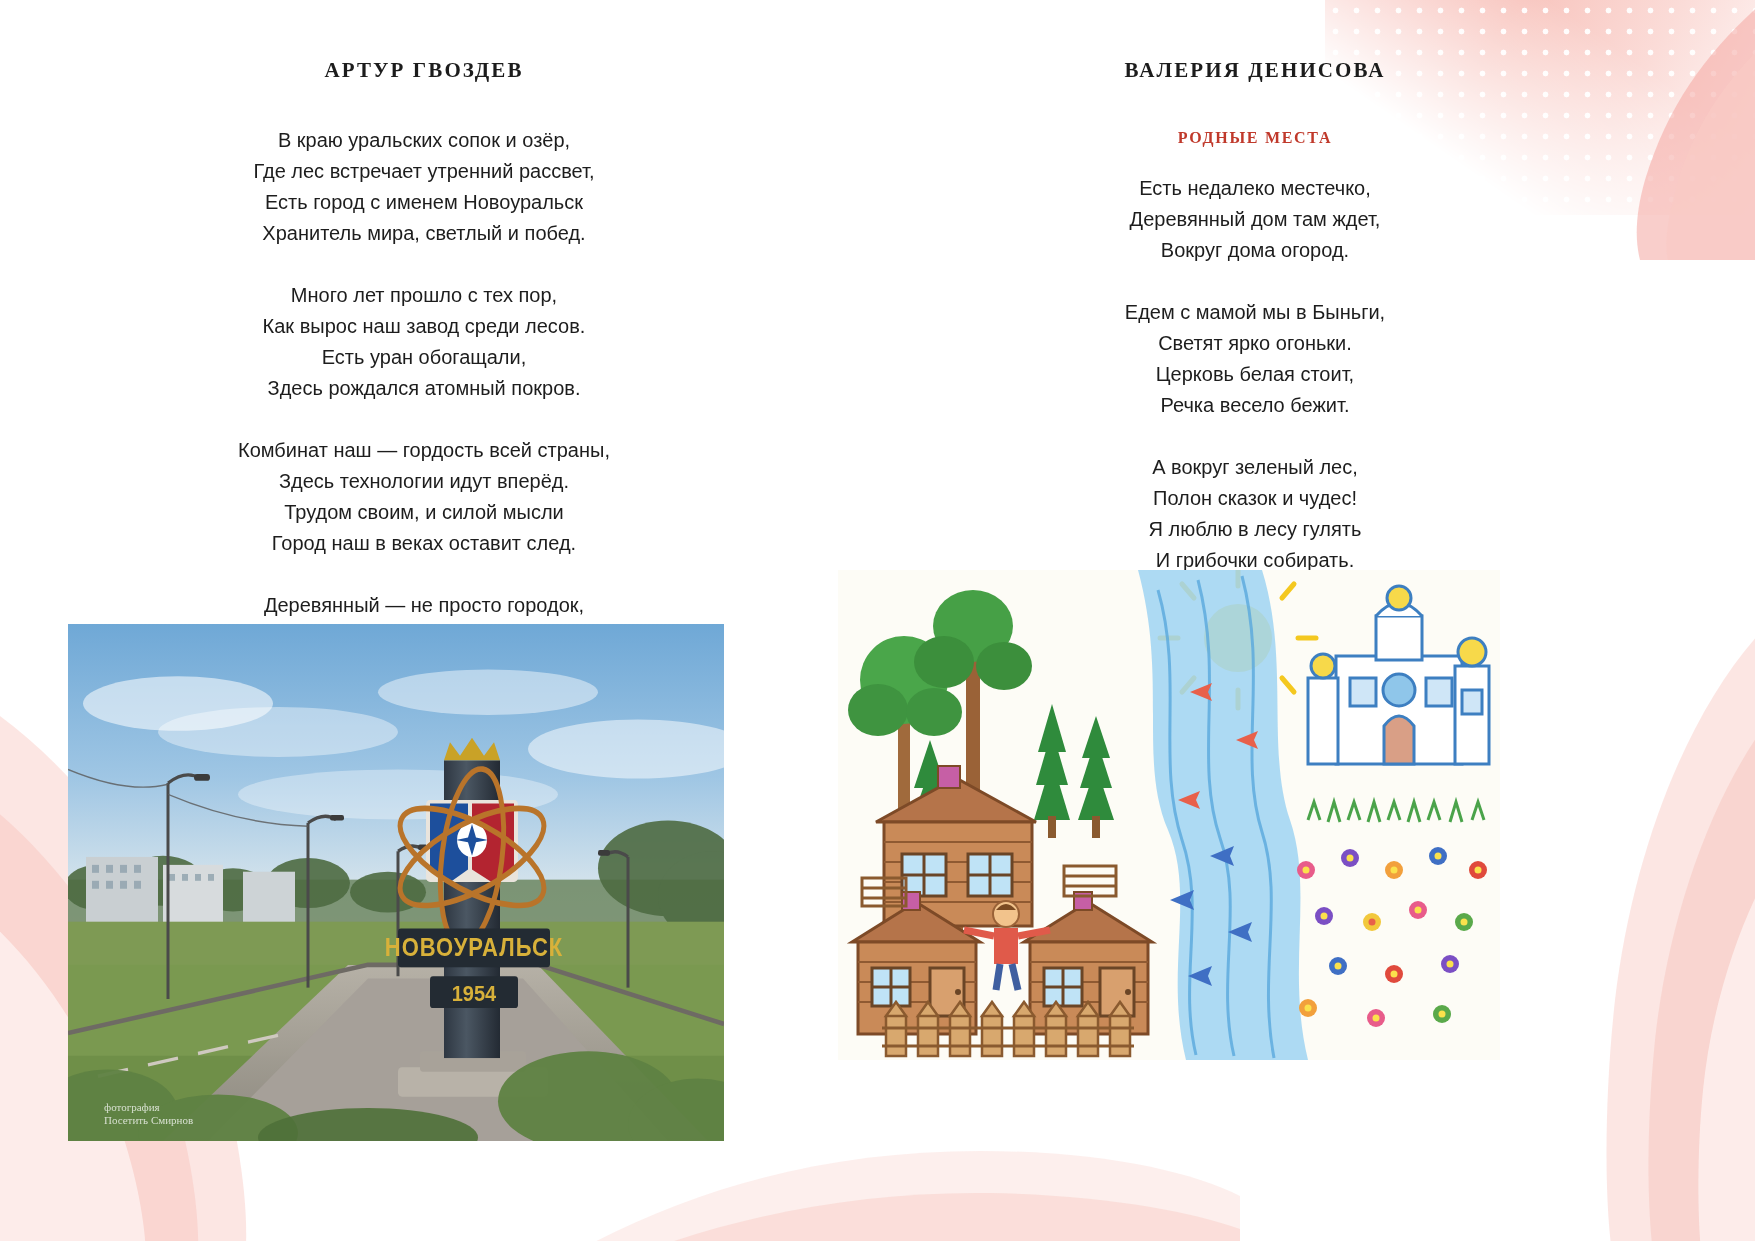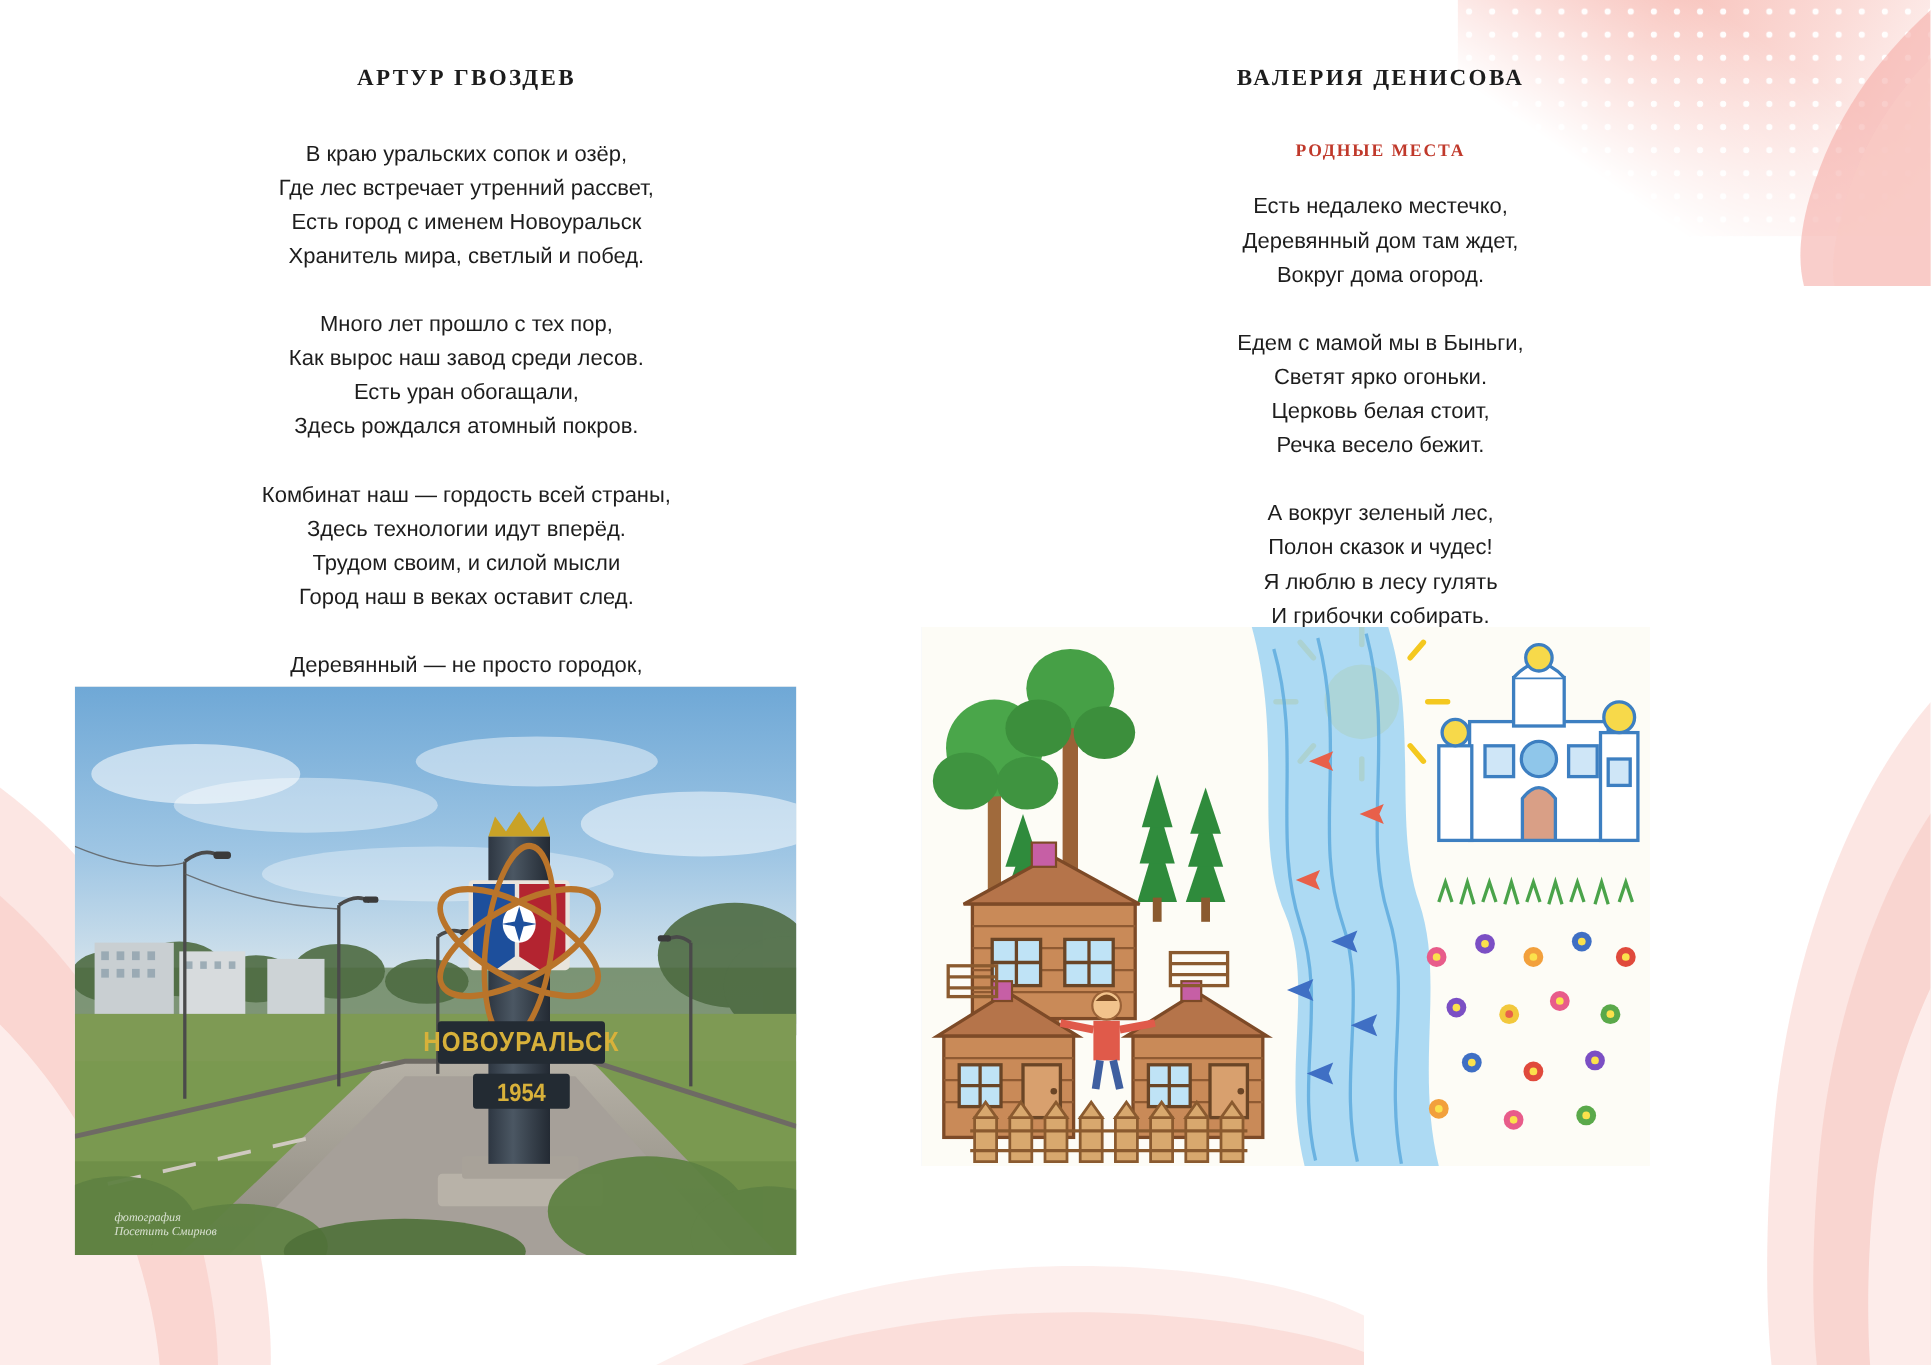--- a/index.html
+++ b/index.html
@@ -103,21 +103,20 @@
   .photo-right {
     left: 838px; top: 570px;
     width: 662px; height: 490px;
   }
   .photo-svg { display: block; width: 100%; height: 100%; }
 
   .sig {
     position: absolute;
     left: 36px; bottom: 14px;
     font-family: "Liberation Serif", serif;
-    font-style: italic;
     font-size: 11px;
     color: rgba(255,255,255,0.75);
     line-height: 13px;
     text-align: left;
   }
 </style>
 </head>
 <body>
 
 <div class="page">

